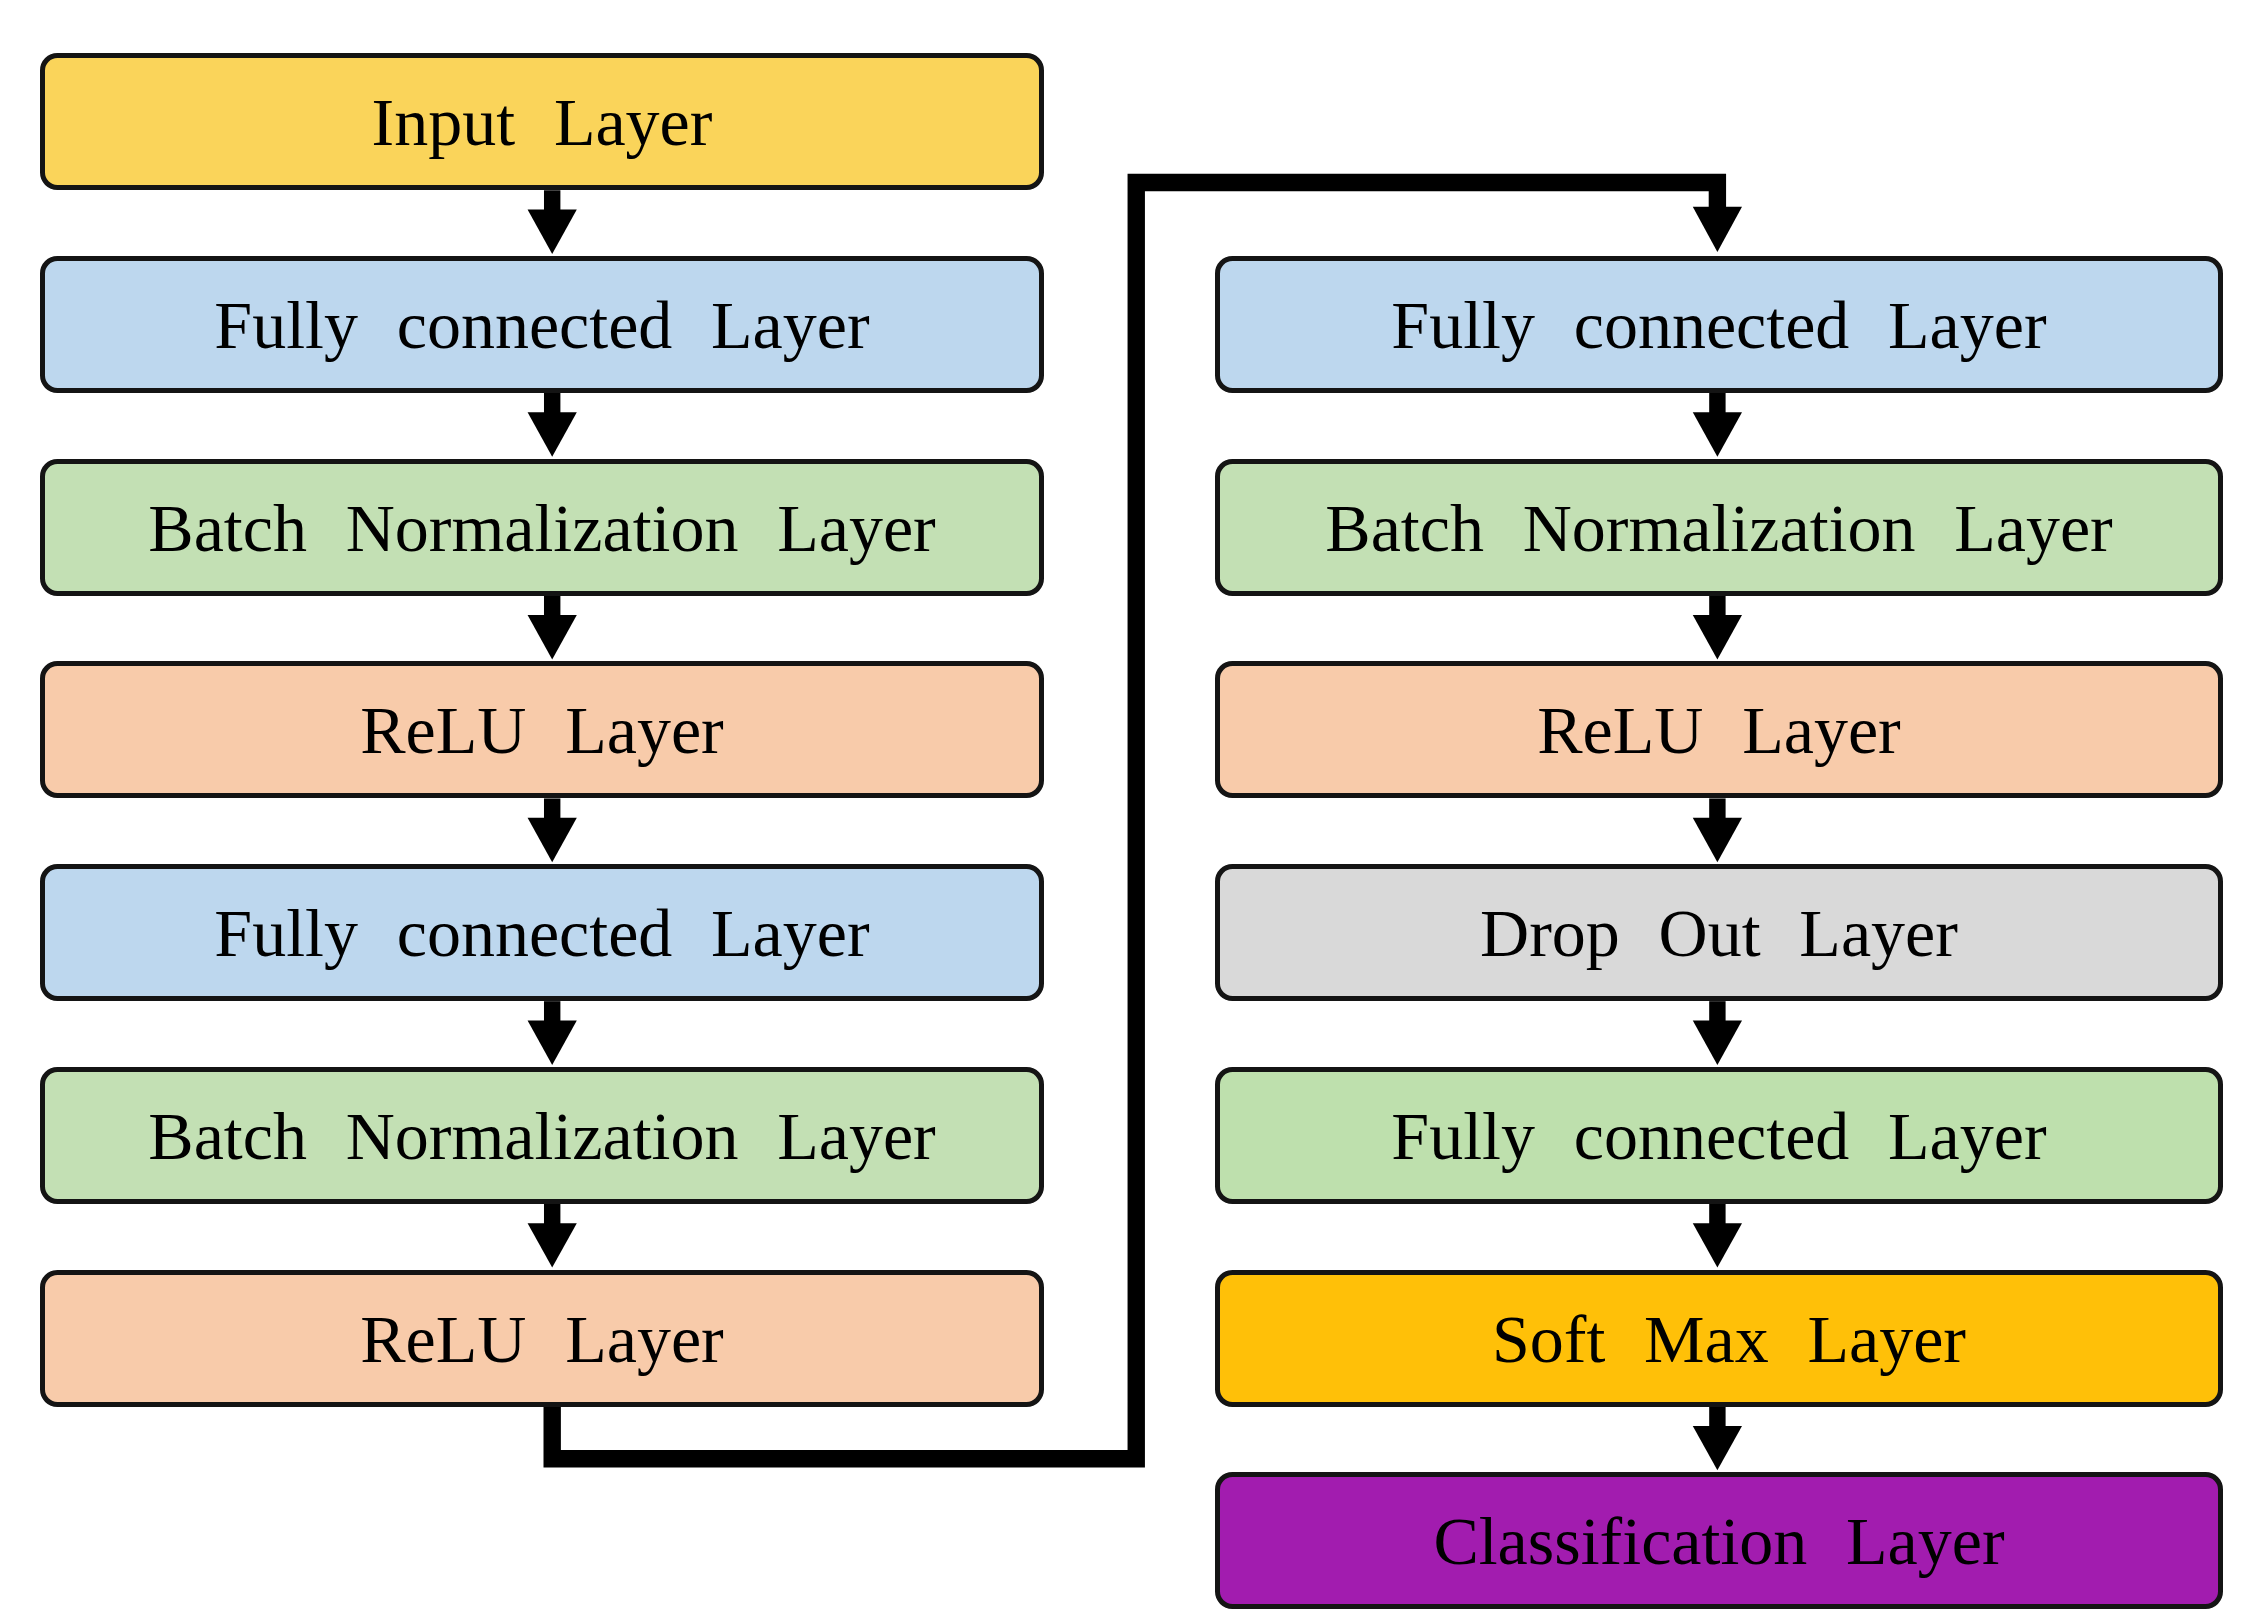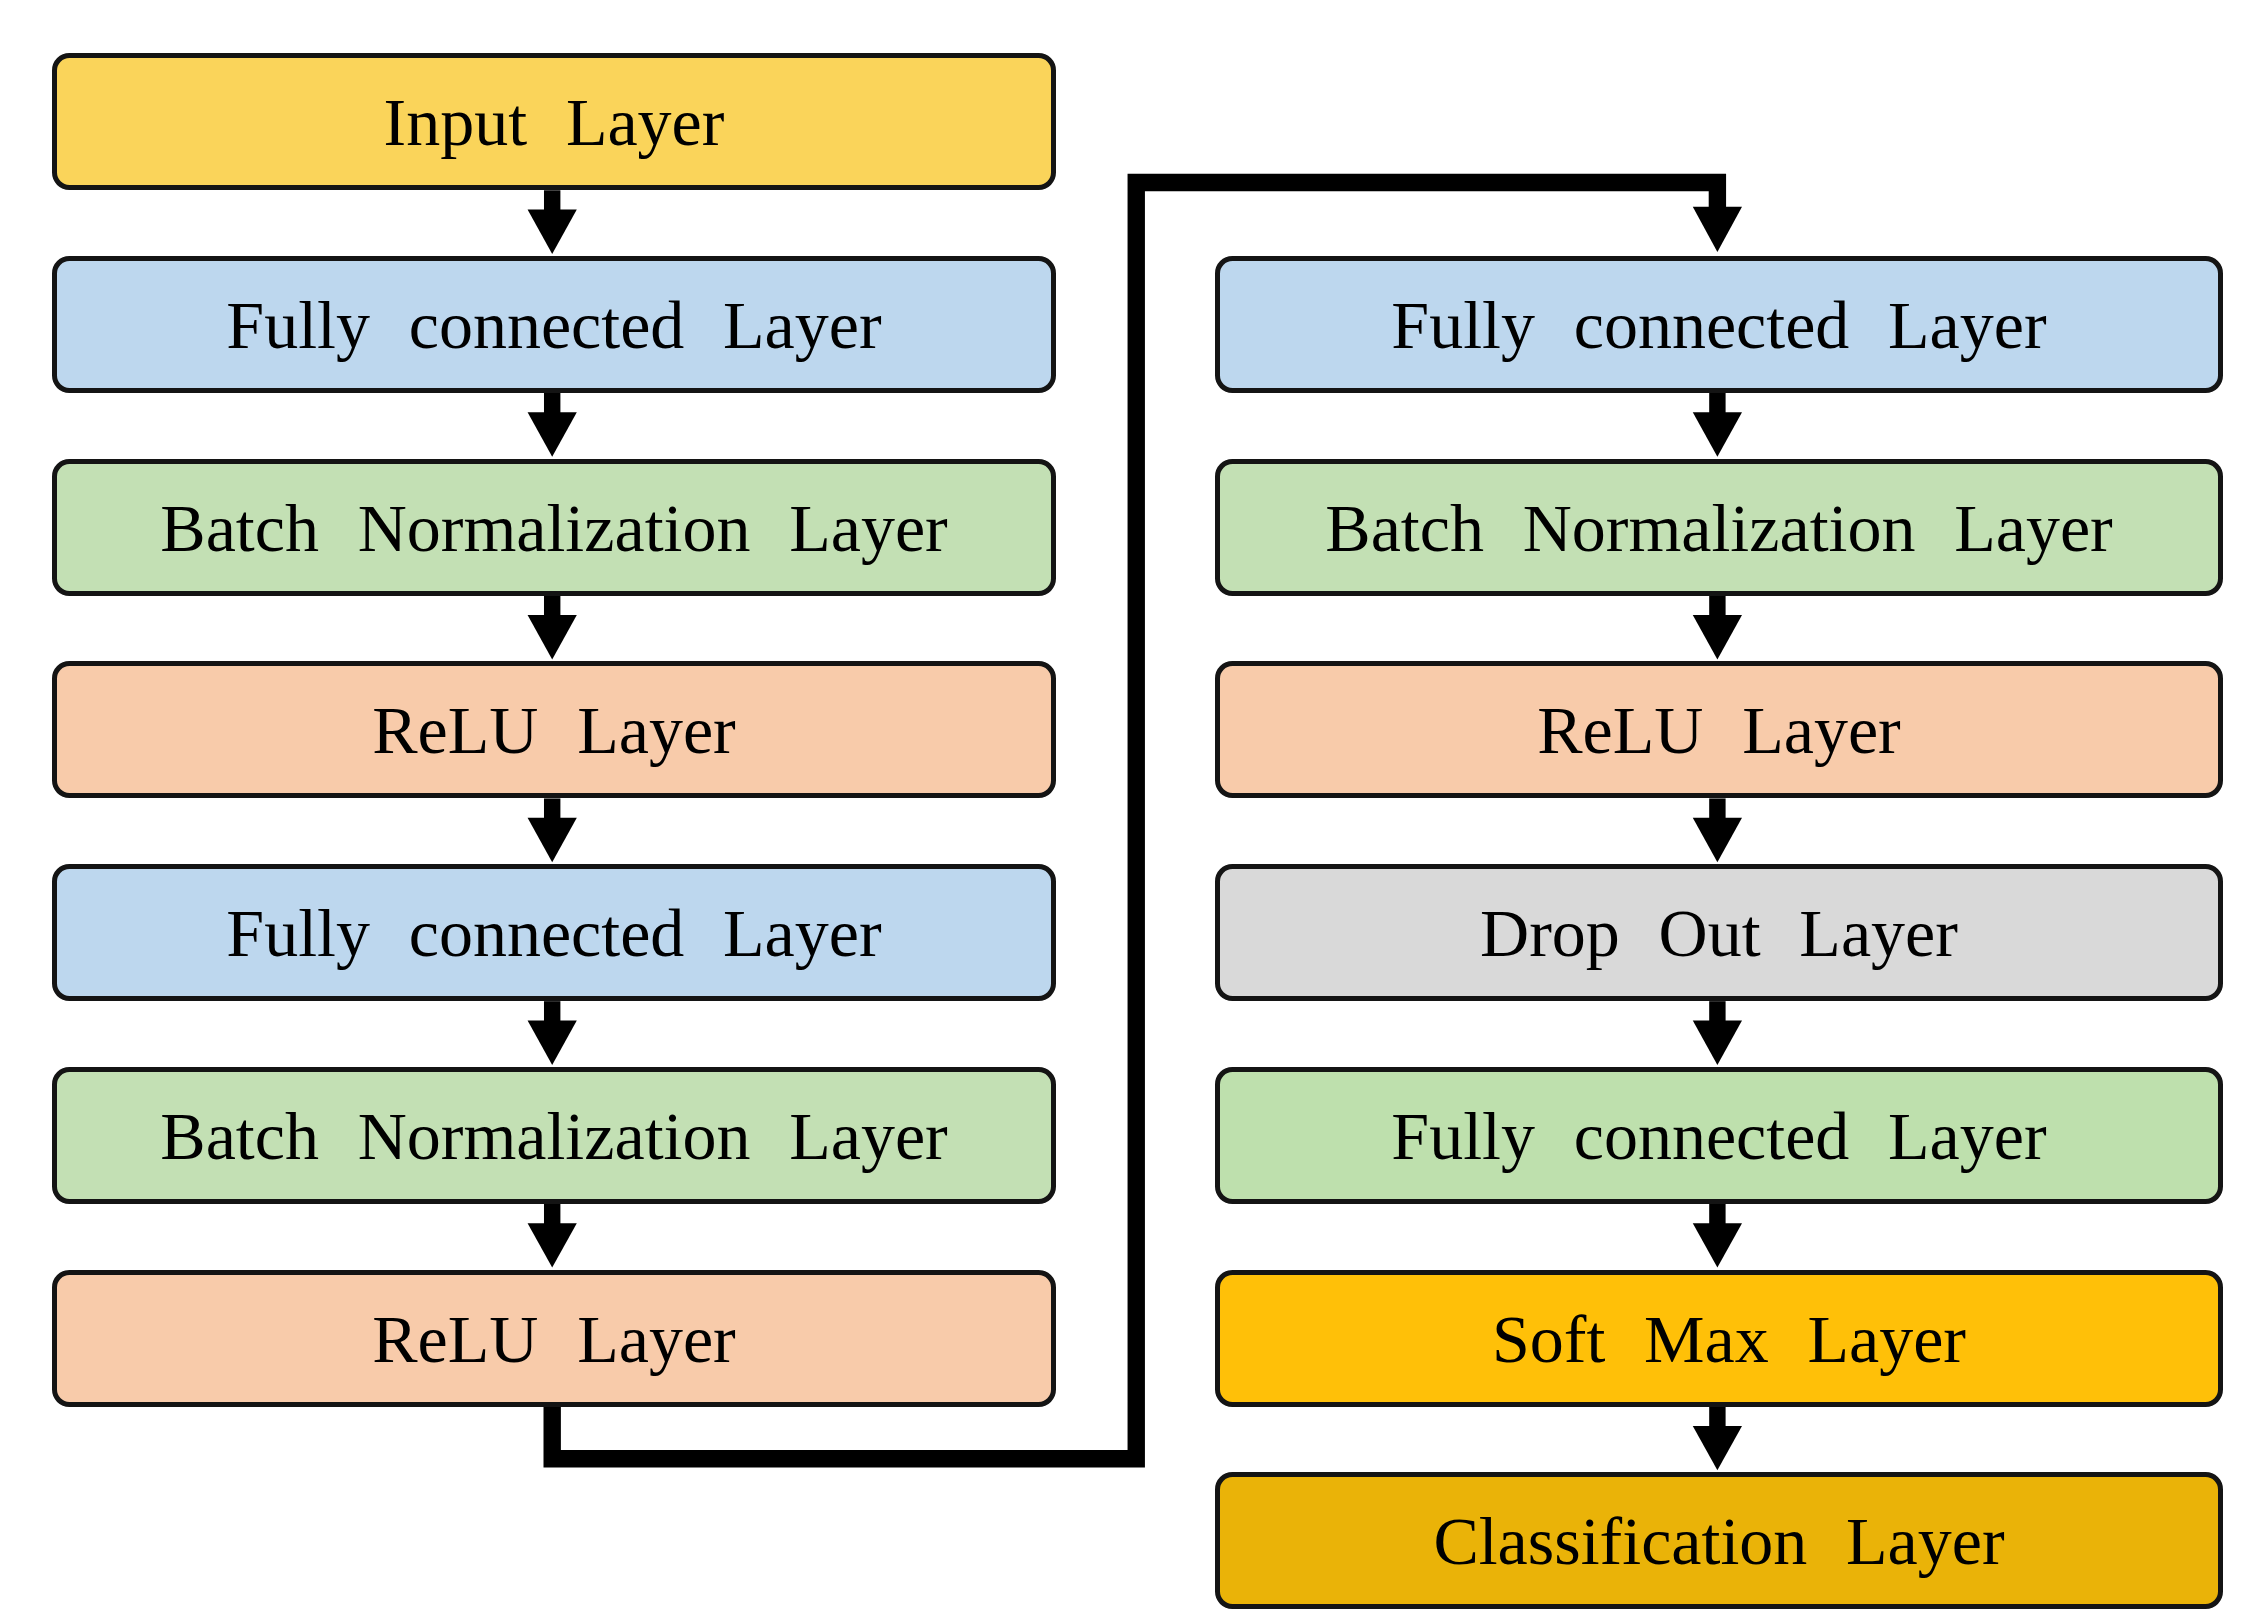--- a/index.html
+++ b/index.html
@@ -25,21 +25,21 @@
     display: flex;
     align-items: center;
     justify-content: center;
     font-size: 68px;
     line-height: 1;
     color: #000000;
     word-spacing: 0.32em;
     white-space: nowrap;
     z-index: 2;
   }
-  .col-left  { left: 52px; }
+  .col-left  { left: 40px; }
   .col-right { left: 1215px; width: 1008px; }
 
   .r1 { top: 53px; }
   .r2 { top: 256px; }
   .r3 { top: 459px; }
   .r4 { top: 661px; }
   .r5 { top: 864px; }
   .r6 { top: 1067px; }
   .r7 { top: 1270px; }
   .r8 { top: 1472px; }
@@ -127,17 +127,17 @@
     <div class="box col-left r7" style="background-color: rgb(248, 203, 170);">ReLU Layer</div>
   </div>
 
   <div>
     <div class="box col-right r2" style="background-color: rgb(189, 215, 238);">Fully connected Layer</div>
     <div class="box col-right r3" style="background-color: rgb(195, 224, 180);">Batch Normalization Layer</div>
     <div class="box col-right r4" style="background-color: rgb(248, 203, 170);">ReLU Layer</div>
     <div class="box col-right r5" style="background-color: rgb(217, 217, 217);">Drop Out Layer</div>
     <div class="box col-right r6" style="background-color: rgb(190, 224, 173);">Fully connected Layer</div>
     <div class="box col-right r7" style="background-color: rgb(255, 192, 8); padding-left: 20px;">Soft Max Layer</div>
-    <div class="box col-right r8" style="background-color: #eab308;">Classification Layer</div>
+    <div class="box col-right r8" style="background-color: #a21caf;">Classification Layer</div>
   </div>
 
 </div>
 
 
 </body></html>

